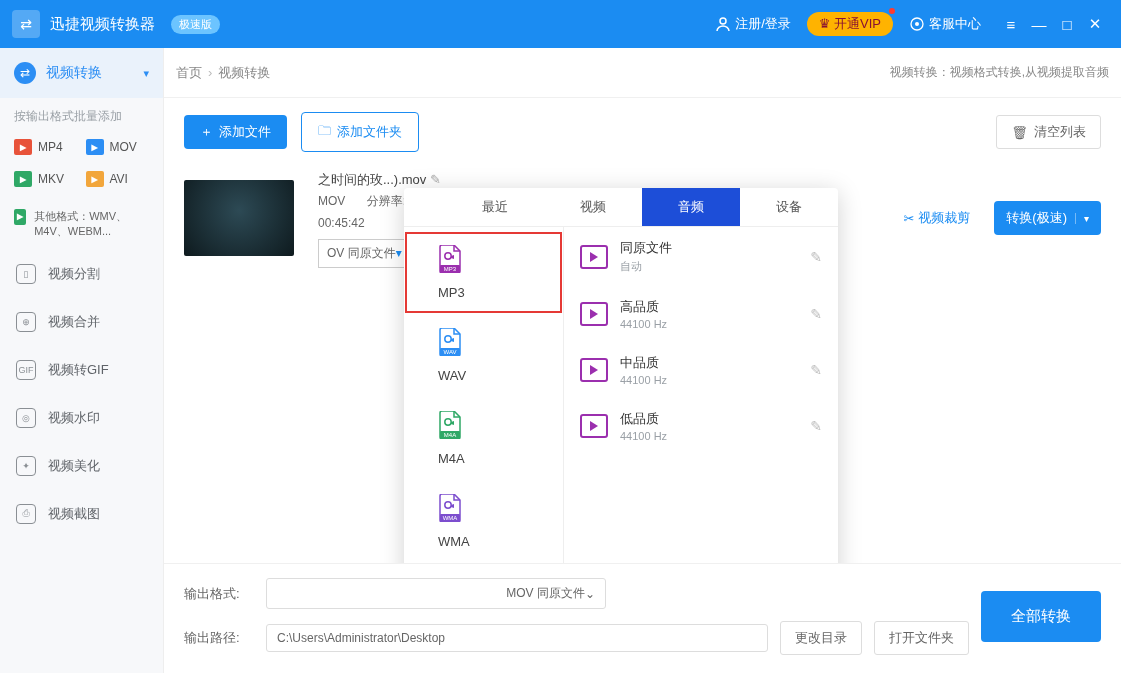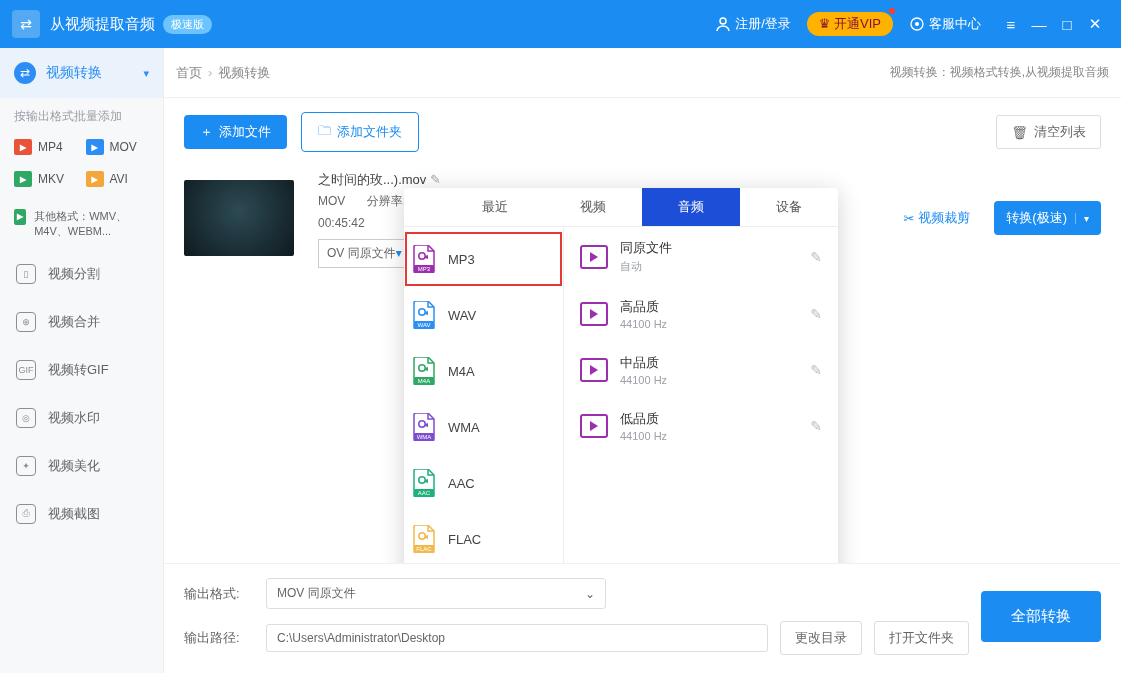--- a/index.html
+++ b/index.html
@@ -1,21 +1,21 @@
 <!DOCTYPE html>
 <html><head>
 <meta charset="utf-8">
 <style>
 * { margin: 0; padding: 0; box-sizing: border-box; font-family: "Microsoft YaHei", Arial, sans-serif; }
 body { width: 1121px; height: 673px; background: #fff; overflow: hidden; position: relative; }
 
 .titlebar { height: 48px; background: #1b8cf2; display: flex; align-items: center; padding: 0 12px; color: #fff; }
 .titlebar .logo { width: 28px; height: 28px; background: rgba(255,255,255,.25); border-radius: 4px; display: flex; align-items: center; justify-content: center; font-size: 14px; }
 .titlebar .app-title { margin-left: 10px; font-size: 15px; }
-.titlebar .badge { margin-left: 8px; background: #6cc4ff; color: #fff; font-size: 11px; padding: 2px 8px; border-radius: 10px; }
+.titlebar .badge { margin-left: 16px; background: #6cc4ff; color: #fff; font-size: 11px; padding: 2px 8px; border-radius: 10px; }
 .titlebar .spacer { flex: 1; }
 .titlebar .tb-link { display: flex; align-items: center; gap: 4px; font-size: 13px; margin-right: 16px; cursor: pointer; }
 .titlebar .vip-btn { background: #ffb300; color: #813; border-radius: 14px; padding: 3px 12px; font-size: 13px; position: relative; margin-right: 16px; cursor: pointer; }
 .titlebar .vip-btn::after { content: ""; position: absolute; top: -4px; right: -2px; width: 6px; height: 6px; background: #ff3b30; border-radius: 50%; }
 .titlebar .win-btn { width: 28px; text-align: center; font-size: 15px; cursor: pointer; }
 .tb-icon { display:inline-flex; width:16px; height:16px; }
 
 .body-row { display: flex; height: calc(673px - 48px); }
 
 .sidebar { width: 164px; background: #f7f8fa; border-right: 1px solid #eee; display: flex; flex-direction: column; }
@@ -45,52 +45,52 @@
 .file-info { flex: 1; font-size: 12px; color: #666; line-height: 1.8; }
 .file-info .name { color: #444; font-size: 13px; }
 .file-info .meta span { margin-right: 18px; }
 .crop-link { color: #1b8cf2; font-size: 13px; display: flex; align-items: center; gap: 4px; cursor: pointer; }
 .convert-btn { background: #1b8cf2; color: #fff; border: none; border-radius: 4px; padding: 8px 12px; font-size: 13px; cursor: pointer; display:flex; align-items:center; }
 .convert-btn .dd { margin-left: 8px; padding-left: 8px; border-left: 1px solid rgba(255,255,255,.4); font-size: 10px; }
 
 .bottom-bar { position: absolute; left: 0; right: 0; bottom: 0; padding: 14px 20px 18px; display: grid; grid-template-columns: 70px 1fr auto auto auto; gap: 12px; align-items: center; font-size: 13px; color: #666; background:#fff; border-top:1px solid #f0f0f0; }
 .bottom-bar .lbl { text-align: left; }
 .bottom-bar .sel, .bottom-bar .path { border: 1px solid #ddd; border-radius: 3px; padding: 6px 10px; font-size: 12px; color: #666; background: #fff; }
-.bottom-bar .sel { grid-column: 2 / span 1; display:flex; justify-content:space-between; align-items:center; max-width: 340px; }
+.bottom-bar .sel { grid-column: 2 / span 1; display:flex; justify-content:flex-end; align-items:center; max-width: 340px; }
 .bottom-bar .convert-all { grid-row: 1 / span 2; grid-column: 5; align-self: center; background: #1b8cf2; color: #fff; border: none; border-radius: 4px; padding: 16px 30px; font-size: 15px; cursor: pointer; }
 
 
 .popup { position: absolute; left: 240px; top: 140px; width: 434px; height: 448px; background: #fff; border-radius: 4px; box-shadow: 0 4px 24px rgba(0,0,0,.18); display: flex; flex-direction: column; }
 .popup-tabs { display: flex; border-bottom: 1px solid #eee; padding-left: 42px; }
 .popup-tab { flex: 1; text-align: center; padding: 10px 0; font-size: 13px; color: #555; cursor: pointer; }
 .popup-tab.active { background: #1d4ed8; color: #fff; }
 .popup-body { flex: 1; display: flex; overflow: hidden; }
 .fmt-col { width: 160px; border-right: 1px solid #eee; overflow-y: auto; padding-top: 4px; position:relative; }
 .fmt-col::-webkit-scrollbar{ width:6px; } .fmt-col::-webkit-scrollbar-thumb{ background:#ccc; border-radius:3px; }
-.fmt-row { display: flex; align-items: center; gap: 12px; padding: 14px 8px; font-size: 13px; color: #444; cursor: pointer; }
+.fmt-row { display: flex; gap: 12px; padding: 14px 34px; font-size: 13px; color: #444; cursor: pointer; flex-direction: column; }
 .fmt-row.selected { outline: 2px solid #e53935; outline-offset: -3px; }
 .file-ico { width: 24px; height: 28px; position: relative; }
 .file-ico svg{ width:100%; height:100%; }
 .q-col { flex: 1; overflow-y: auto; }
 .q-row { display: flex; align-items: center; gap: 12px; padding: 12px 16px; cursor: pointer; }
 .q-ico { width: 28px; height: 24px; border: 2px solid #9b2fae; border-radius: 3px; display:flex; align-items:center; justify-content:center; }
 .q-ico::after{ content:""; width:0; height:0; border-left:8px solid #9b2fae; border-top:5px solid transparent; border-bottom:5px solid transparent; }
 .q-text .t1 { font-size: 13px; color: #333; }
 .q-text .t2 { font-size: 11px; color: #9aa0a6; margin-top: 2px; }
 .q-row .edit { margin-left: auto; color: #bbb; font-size: 14px; }
 .popup-footer { display: flex; gap: 12px; padding: 10px 14px; border-top: 1px solid #eee; align-items:center; }
 .popup-footer .search { flex: 0 0 140px; border: 1px solid #ddd; border-radius: 14px; padding: 4px 10px; font-size: 12px; color: #999; display:flex; align-items:center; gap:6px; }
 .popup-footer .custom-btn { margin-left: auto; border: 1px solid #ddd; background: #fff; border-radius: 3px; padding: 6px 18px; font-size: 13px; color: #555; cursor: pointer; }
 </style>
 </head>
 <body>
 
 <div class="titlebar">
   <div class="logo">⇄</div>
-  <div class="app-title">从视频提取音频</div>
+  <div class="app-title">迅捷视频转换器</div>
   <div class="badge">极速版</div>
   <div class="spacer"></div>
   <div class="tb-link">
     <span class="tb-icon">
         <svg viewBox="0 0 16 16">
           <circle cx="8" cy="5" r="3" fill="none" stroke="#fff" stroke-width="1.5"></circle>
           <path d="M2 15c0-3 3-5 6-5s6 2 6 5" fill="none" stroke="#fff" stroke-width="1.5"></path>
         </svg>
       </span>
     <span>注册/登录</span>

